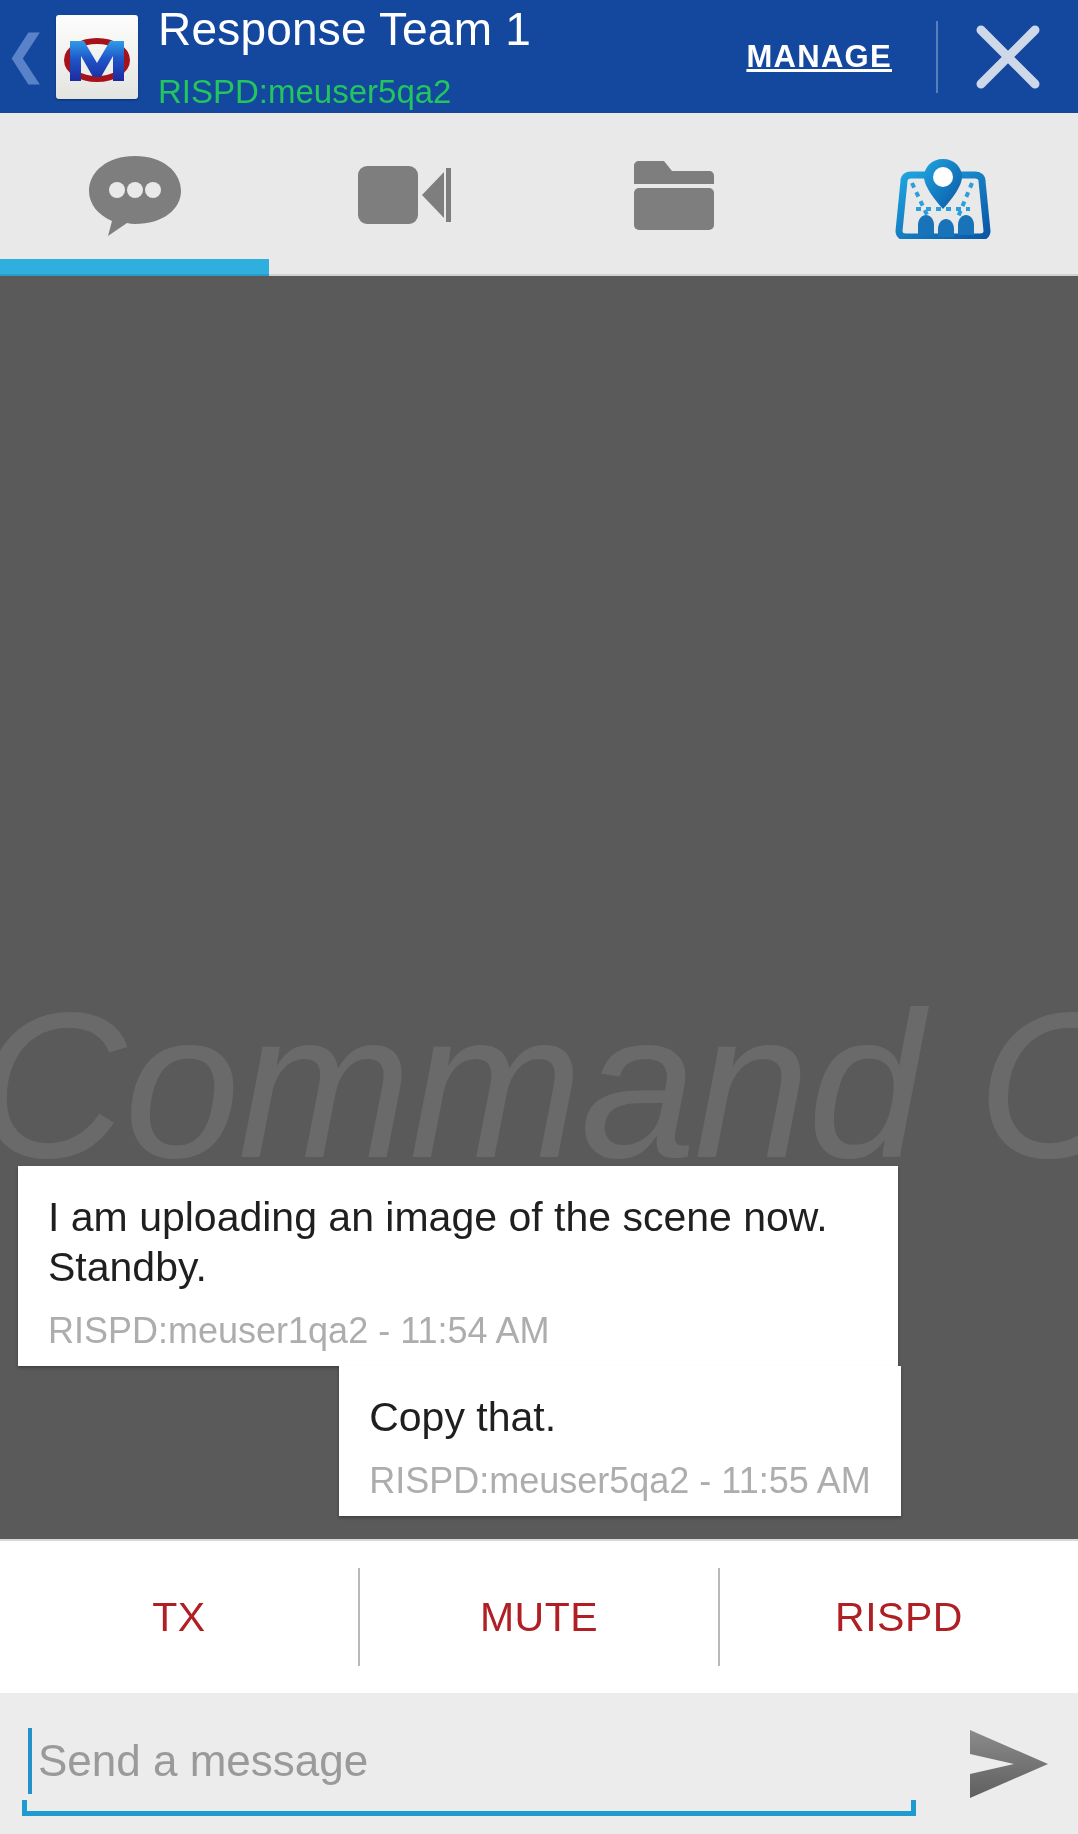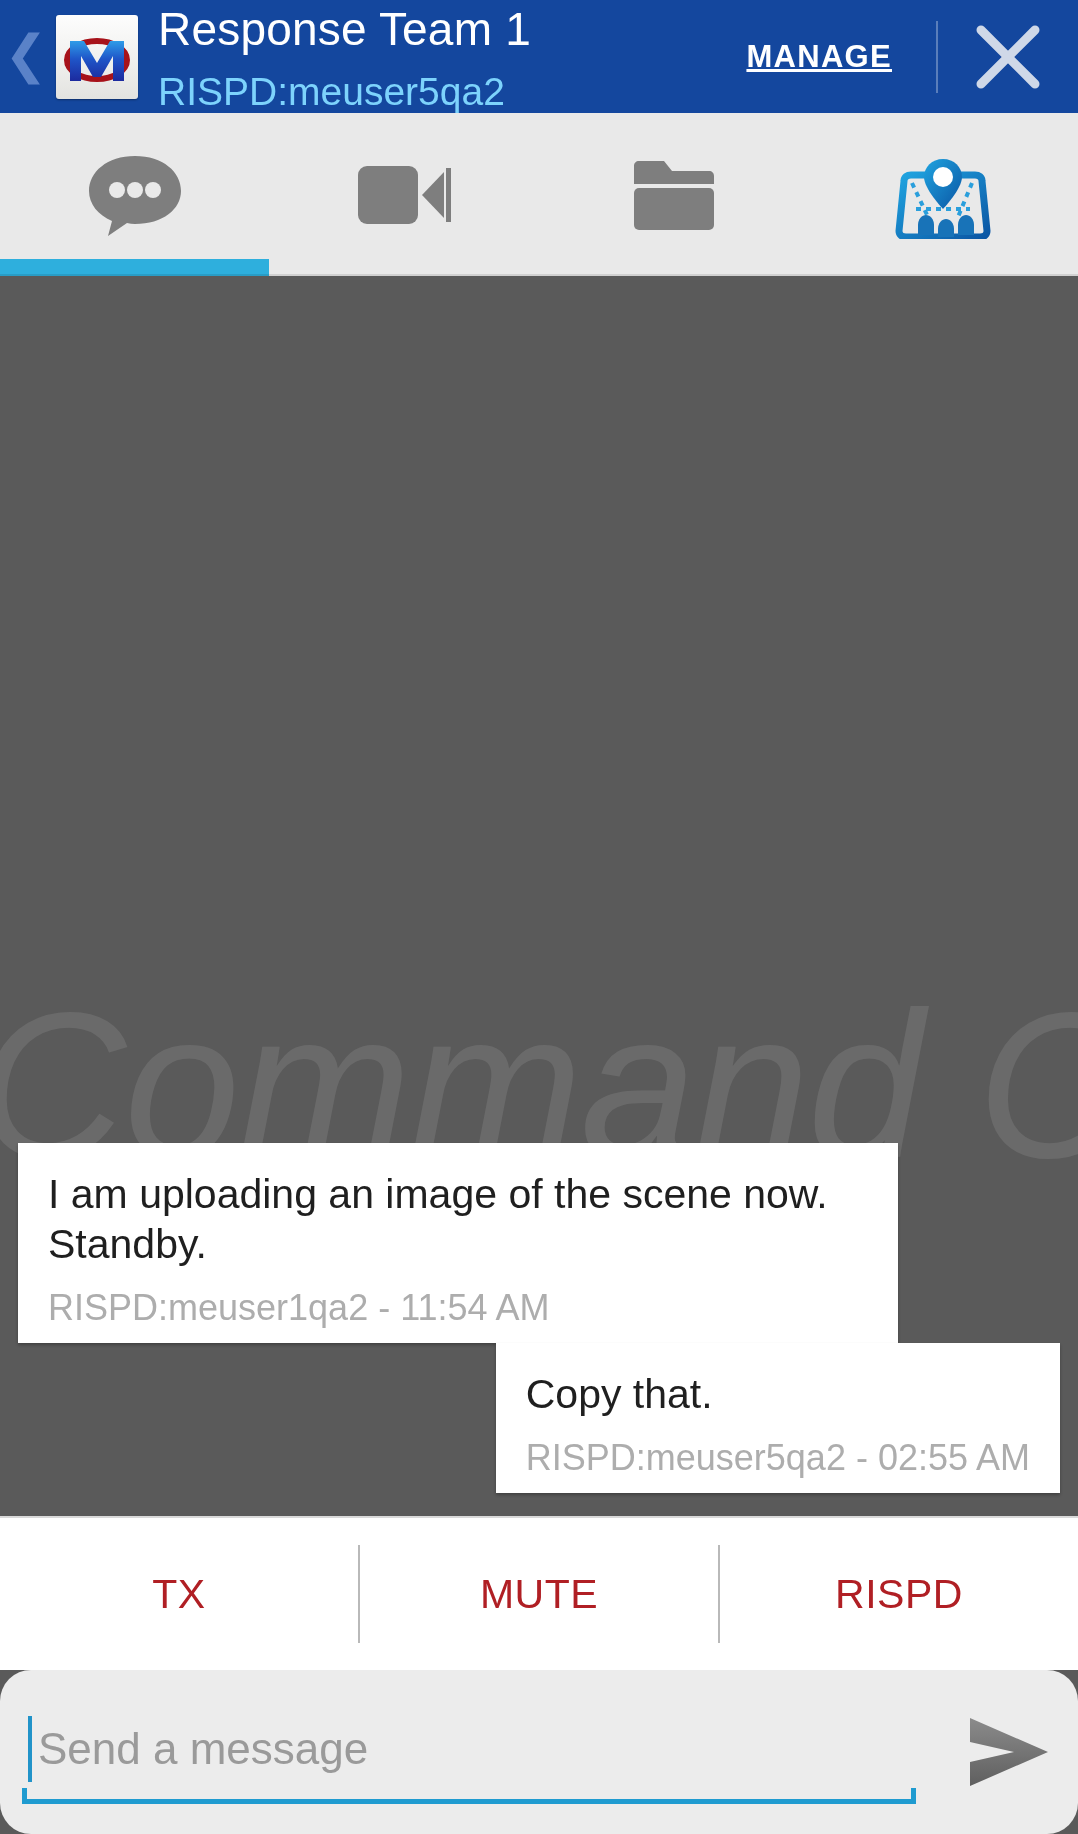--- a/index.html
+++ b/index.html
@@ -66,22 +66,22 @@
     gap: 17px;
   }
   .header-title {
     color: #ffffff;
     font-size: 46px;
     line-height: 52px;
     letter-spacing: .2px;
     white-space: nowrap;
   }
   .header-subtitle {
-    color: #7dd3fc;
-    font-size: 39px;
+    color: #22c55e;
+    font-size: 33px;
     line-height: 40px;
     white-space: nowrap;
   }
   .manage-button {
     color: #ffffff;
     font-size: 31px;
     font-weight: bold;
     letter-spacing: 1.3px;
     padding: 0 44px 0 10px;
     white-space: nowrap;
@@ -155,21 +155,21 @@
     pointer-events: none;
   }
   .messages {
     position: absolute;
     left: 0; right: 0; bottom: 23px;
     display: flex;
     flex-direction: column;
   }
   .msg-row { display: flex; }
   .msg-row.incoming { justify-content: flex-start; padding-left: 18px; padding-right: 180px; }
-  .msg-row.outgoing { justify-content: flex-end; padding-right: 18px; padding-left: 180px; }
+  .msg-row.outgoing { justify-content: center; padding-right: 18px; padding-left: 180px; }
 
   .bubble {
     background: #ffffff;
     padding: 26px 30px 18px 30px;
     min-width: 430px;
     box-shadow: 0 2px 3px rgba(0,0,0,.28);
   }
   .msg-row.incoming .bubble { width: 100%; }
   .bubble-text {
     color: #1f1f1f;
@@ -207,27 +207,26 @@
   .action-sep {
     width: 2px;
     align-self: center;
     height: 98px;
     background: #b9b9b9;
     flex: 0 0 auto;
   }
 
   
   .composer {
-    height: 164px;
+    height: 141px;
     background: #ececec;
     display: flex;
     align-items: center;
     flex: 0 0 auto;
     padding: 0 0 0 22px;
-    border-radius: 31px;
   }
   .input-wrap {
     flex: 1 1 auto;
     position: relative;
     height: 100px;
     display: flex;
     align-items: center;
     margin-right: 24px;
   }
   .caret {
@@ -376,21 +375,21 @@
       <div class="msg-row incoming">
         <div class="bubble">
           <div class="bubble-text">I am uploading an image of the scene now. Standby.</div>
           <div class="bubble-meta">RISPD:meuser1qa2 - 11:54 AM</div>
         </div>
       </div>
 
       <div class="msg-row outgoing">
         <div class="bubble">
           <div class="bubble-text">Copy that.</div>
-          <div class="bubble-meta">RISPD:meuser5qa2 - 02:55 AM</div>
+          <div class="bubble-meta">RISPD:meuser5qa2 - 11:55 AM</div>
         </div>
       </div>
 
     </div>
   </div>
 
   <div class="actionbar">
     <div class="action-btn">TX</div>
     <div class="action-sep"></div>
     <div class="action-btn">MUTE</div>

